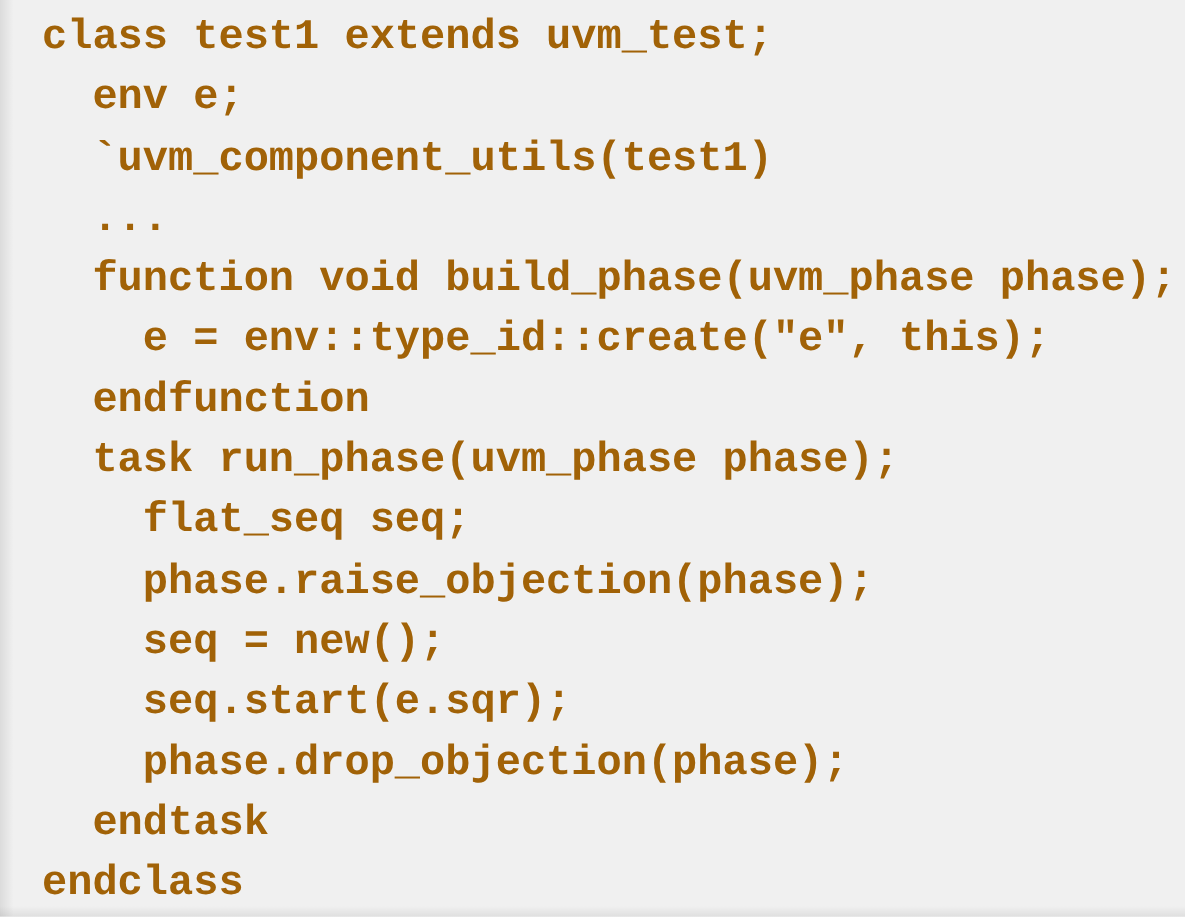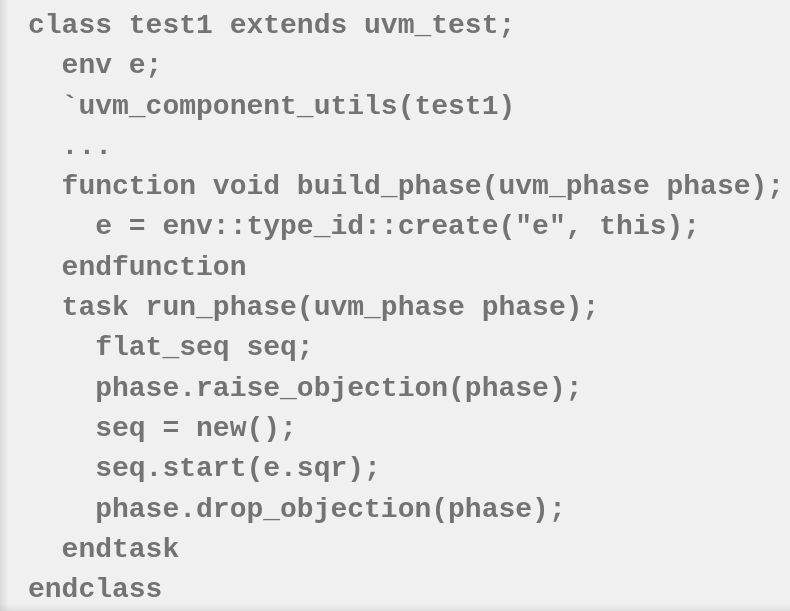--- a/index.html
+++ b/index.html
@@ -38,21 +38,21 @@
     background: linear-gradient(to top, rgba(0,0,0,0.07), rgba(0,0,0,0));
     pointer-events: none;
   }
   .code-block {
     margin: 0;
     padding: 6px 0 0 28px;
     font-family: inherit;
     font-size: 28px;
     font-weight: bold;
     line-height: 40.3px;
-    color: #737373;
+    color: #a16207;
     white-space: pre;
   }
   .code-line {
     height: 40.3px;
     white-space: pre;
   }
 </style>
 </head>
 <body>
 

